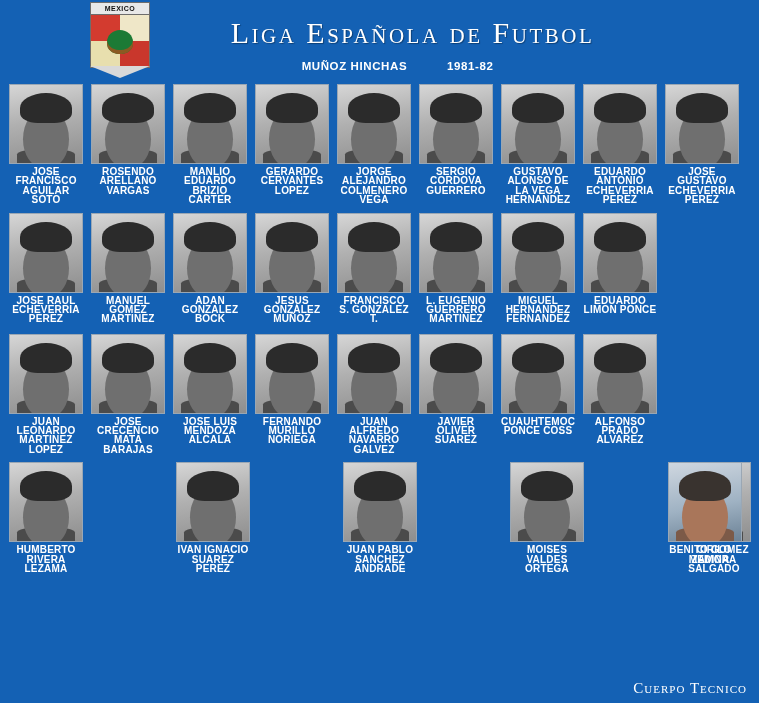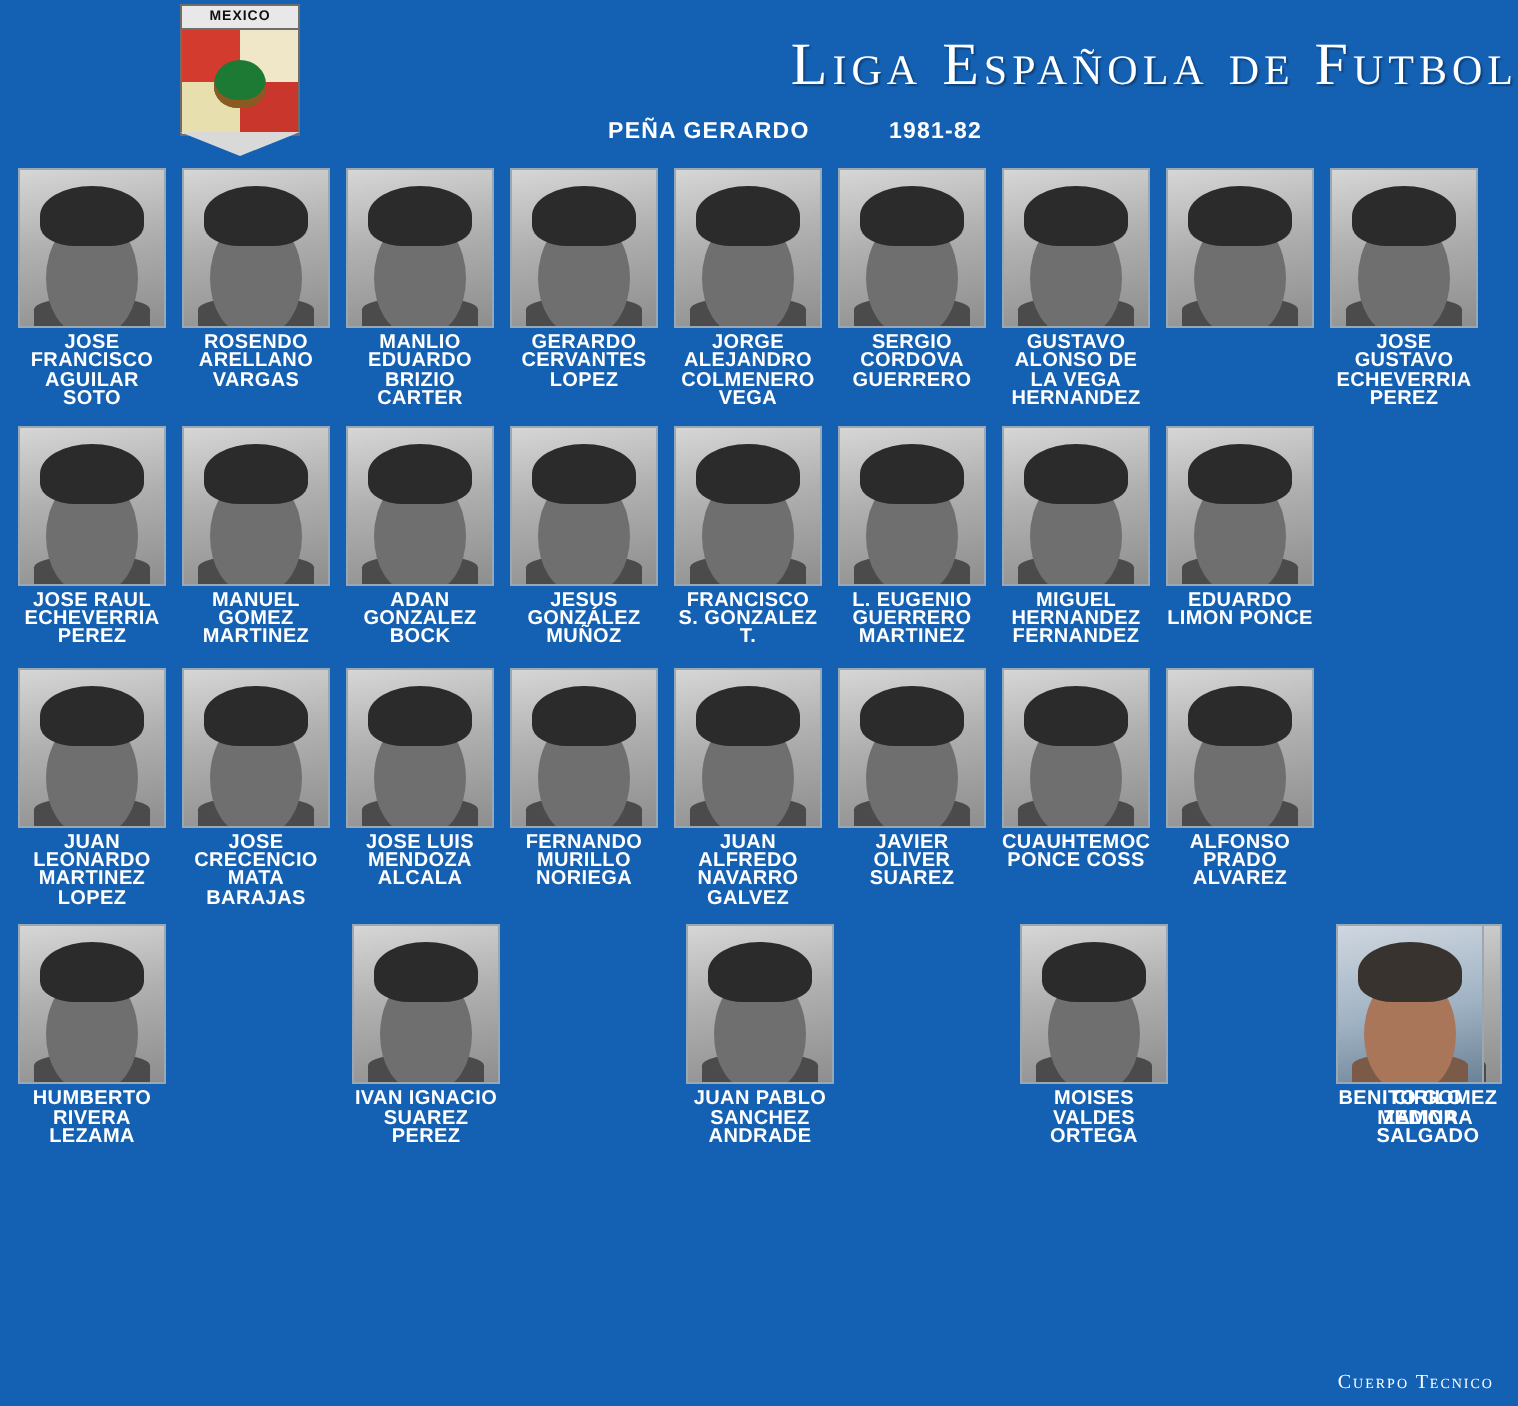--- a/index.html
+++ b/index.html
@@ -87,21 +87,21 @@
     width: 0; height: 0;
     border-left: 30px solid transparent;
     border-right: 30px solid transparent;
     border-top: 12px solid #d9d9d9;
   }
   .main-title {
     position: absolute;
     left: 0;
     right: 0;
     top: 16px;
-    text-align: right;
+    text-align: center;
     color: #ffffff;
     font-family: "Liberation Serif", serif;
     font-size: 30px;
     letter-spacing: 2.5px;
     font-variant: small-caps;
     text-shadow: 1px 1px 1px rgba(0,0,0,.35);
     padding-left: 66px;
   }
   .subtitle-row {
     position: absolute;
@@ -205,21 +205,21 @@
     top: 0;
     width: 82px;
     text-align: center;
   }
   .staff-label {
     position: absolute;
     right: 12px;
     bottom: 6px;
     color: #ffffff;
     font-family: "Liberation Serif", serif;
-    font-size: 10px;
+    font-size: 15px;
     letter-spacing: 1px;
     font-variant: small-caps;
   }
 </style>
 </head>
 <body>
 
 <div class="page">
 
   <div class="header">
@@ -231,21 +231,21 @@
           <span class="crest-q tr"></span>
           <span class="crest-q bl"></span>
           <span class="crest-q br"></span>
           <span class="crest-eagle"></span>
         </div>
         <div class="crest-pointer"></div>
       </div>
     </div>
     <div class="main-title">Liga Española de Futbol</div>
     <div class="subtitle-row">
-      <span>PEÑA GERARDO</span>
+      <span>MUÑOZ HINCHAS</span>
       <span class="season">1981-82</span>
     </div>
   </div>
 
   <div class="grid">
 
     <div class="row">
       <div class="cell">
         <div class="photo">
           <div class="bgwash"></div>
@@ -309,20 +309,21 @@
         </div>
         <div class="caption">GUSTAVO ALONSO DE LA VEGA HERNANDEZ</div>
       </div>
       <div class="cell">
         <div class="photo">
           <div class="bgwash"></div>
             <div class="neck"></div>
             <div class="face"></div>
             <div class="hair"></div>
         </div>
+        <div class="caption">EDUARDO ANTONIO ECHEVERRIA PEREZ</div>
       </div>
       <div class="cell">
         <div class="photo">
           <div class="bgwash"></div>
             <div class="neck"></div>
             <div class="face"></div>
             <div class="hair"></div>
         </div>
         <div class="caption">JOSE GUSTAVO ECHEVERRIA PEREZ</div>
       </div>

